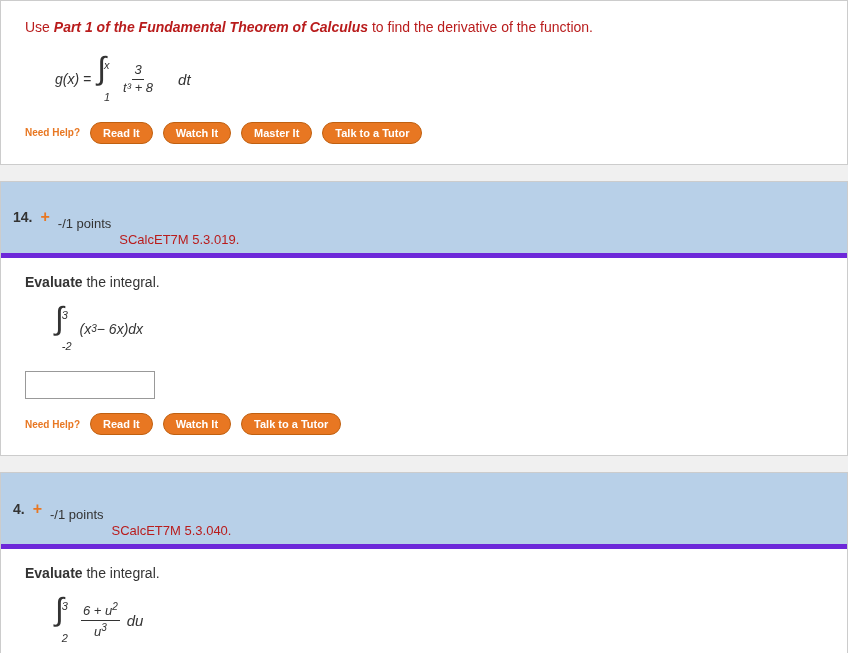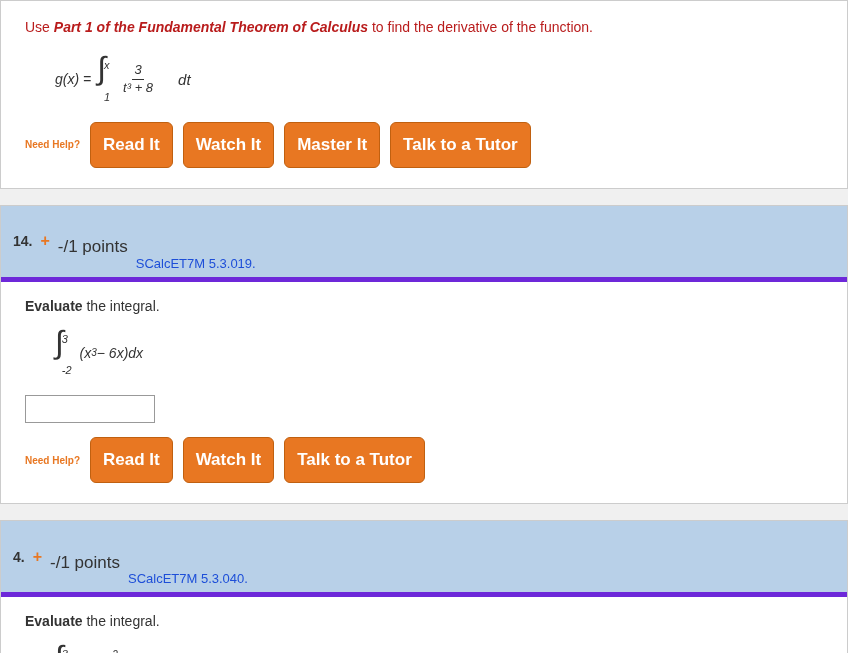--- a/index.html
+++ b/index.html
@@ -40,26 +40,26 @@
     }
 
     .plus-icon {
       color: #e87722;
       font-weight: bold;
       font-size: 16px;
     }
 
     .points-text {
       color: #333;
-      font-size: 17px;
+      font-size: 13px;
       margin-top: 12px;
     }
 
     .problem-id {
-      color: #1d4ed8;
+      color: #b91c1c;
       font-size: 13px;
       margin-top: 44px;
     }
 
     
     .problem-body {
       padding: 16px 24px 20px 24px;
     }
 
     
@@ -199,28 +199,28 @@
       margin-top: 6px;
     }
 
     .need-help-label {
       font-weight: bold;
       color: #e87722;
       font-size: 10px;
     }
 
     .help-button {
-      padding: 12px 12px;
+      padding: 4px 12px;
       background: #e87722;
       color: #fff;
       border: 1px solid #c06010;
-      font-size: 17px;
+      font-size: 11px;
       font-weight: bold;
       cursor: pointer;
-      border-radius: 6px;
+      border-radius: 11px;
     }
 
     
     .evaluate-instruction {
       font-size: 14px;
       color: #333;
       margin-bottom: 12px;
     }
 
     .evaluate-instruction .keyword {

